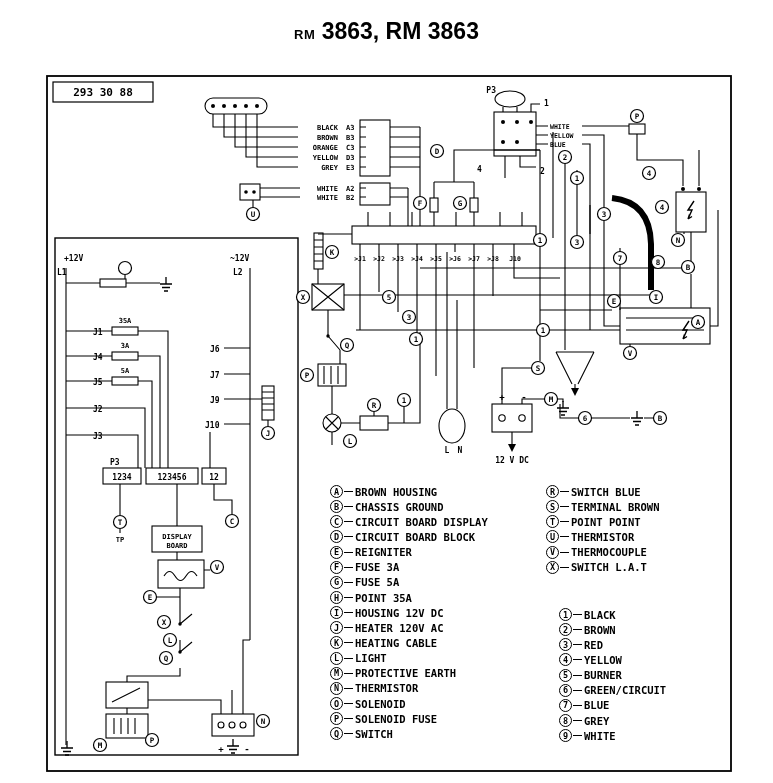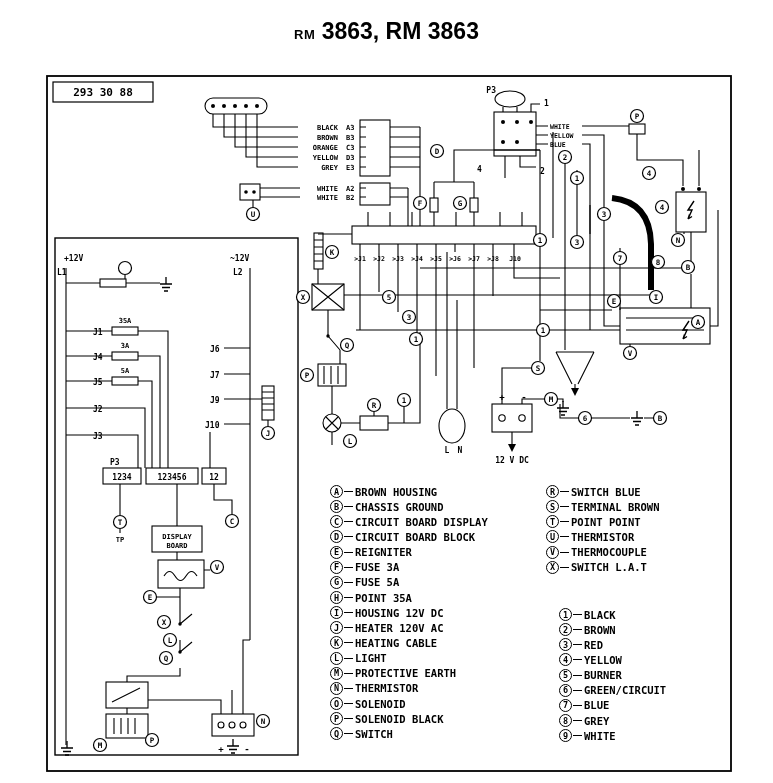--- a/index.html
+++ b/index.html
@@ -475,21 +475,21 @@
         <span class="legend-label">THERMISTOR</span>
       </div>
       <div class="legend-row">
         <span class="legend-key">O</span>
         <span class="legend-dash"></span>
         <span class="legend-label">SOLENOID</span>
       </div>
       <div class="legend-row">
         <span class="legend-key">P</span>
         <span class="legend-dash"></span>
-        <span class="legend-label">SOLENOID BLACK</span>
+        <span class="legend-label">SOLENOID FUSE</span>
       </div>
       <div class="legend-row">
         <span class="legend-key">Q</span>
         <span class="legend-dash"></span>
         <span class="legend-label">SWITCH</span>
       </div>
     </div>
   <div id="legend-components2" class="legend">
       <div class="legend-row">
         <span class="legend-key">R</span>

